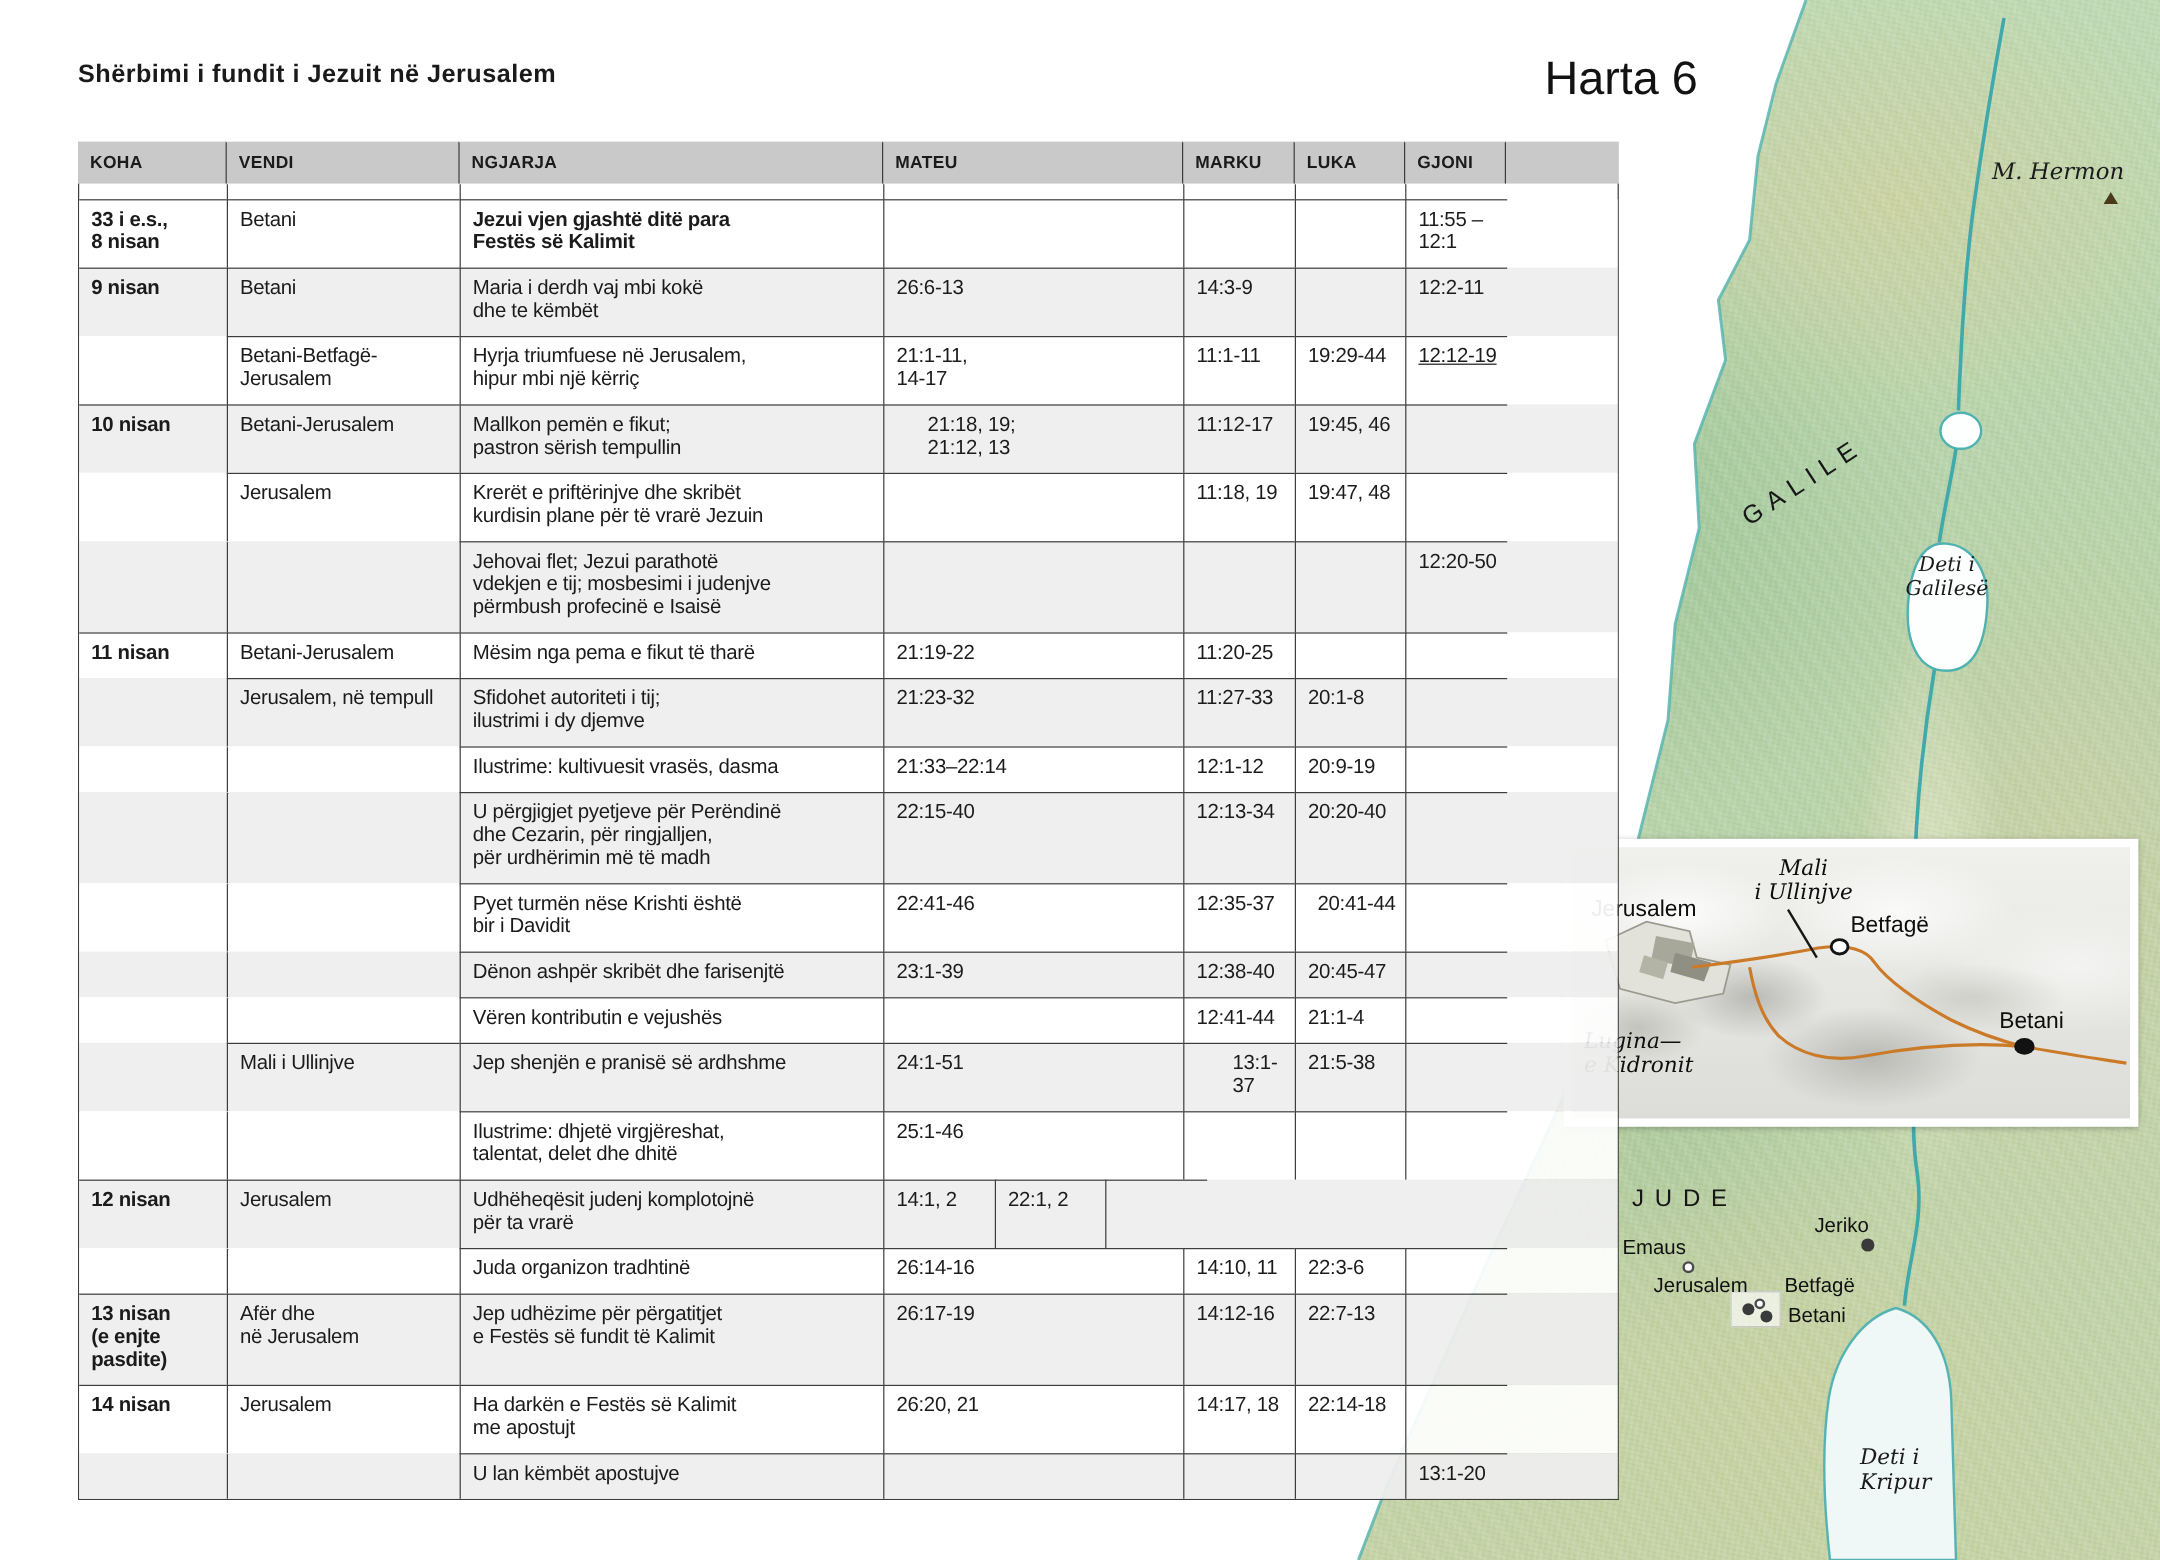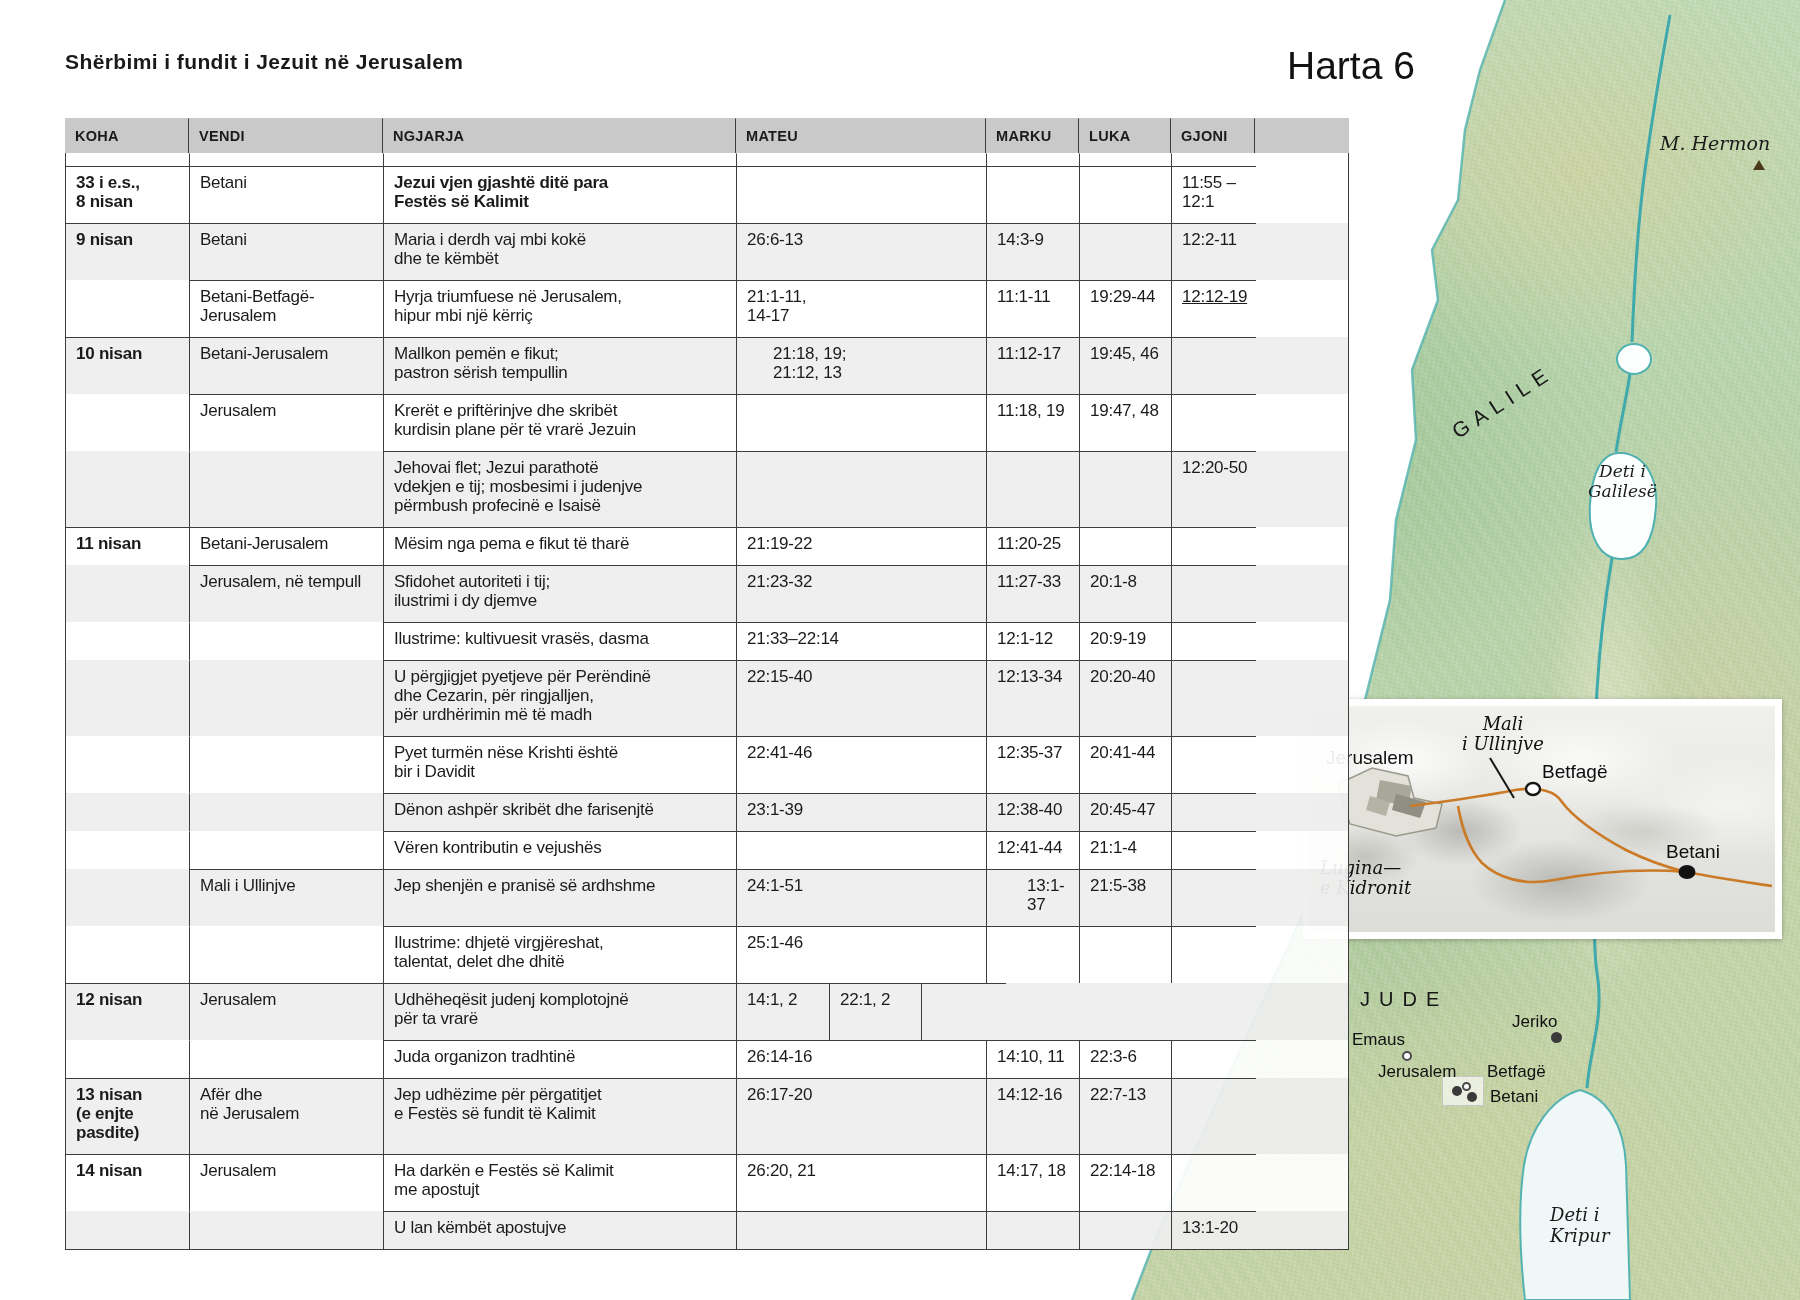--- a/index.html
+++ b/index.html
@@ -282,21 +282,21 @@
           <div class="cell c5" style="border-top-color: var(--line);">20:20-40</div>
           <div class="cell c6" style="border-top-color: var(--line);"></div>
         </div>
         <div class="trow plain">
           <div class="cell c0"></div>
           <div class="cell c1"></div>
           <div class="cell c2" style="border-top-color: var(--line);">Pyet turmën nëse Krishti është
 bir i Davidit</div>
           <div class="cell c3" style="border-top-color: var(--line);">22:41-46</div>
           <div class="cell c4" style="border-top-color: var(--line);">12:35-37</div>
-          <div class="cell c5" style="border-top-color: var(--line);">20:41-44</div>
+          <div class="cell c5" style="border-top-color: var(--line); text-align: right;">20:41-44</div>
           <div class="cell c6" style="border-top-color: var(--line);"></div>
         </div>
         <div class="trow shade">
           <div class="cell c0"></div>
           <div class="cell c1"></div>
           <div class="cell c2" style="border-top-color: var(--line);">Dënon ashpër skribët dhe farisenjtë</div>
           <div class="cell c3" style="border-top-color: var(--line);">23:1-39</div>
           <div class="cell c4" style="border-top-color: var(--line);">12:38-40</div>
           <div class="cell c5" style="border-top-color: var(--line);">20:45-47</div>
           <div class="cell c6" style="border-top-color: var(--line);"></div>
@@ -348,21 +348,21 @@
           <div class="cell c6" style="border-top-color: var(--line);"></div>
         </div>
         <div class="trow shade">
           <div class="cell c0" style="border-top-color: var(--line);">13 nisan
 (e enjte
 pasdite)</div>
           <div class="cell c1" style="border-top-color: var(--line);">Afër dhe
 në Jerusalem</div>
           <div class="cell c2" style="border-top-color: var(--line);">Jep udhëzime për përgatitjet
 e Festës së fundit të Kalimit</div>
-          <div class="cell c3" style="border-top-color: var(--line);">26:17-20</div>
+          <div class="cell c3" style="border-top-color: var(--line);">26:17-19</div>
           <div class="cell c4" style="border-top-color: var(--line);">14:12-16</div>
           <div class="cell c5" style="border-top-color: var(--line);">22:7-13</div>
           <div class="cell c6" style="border-top-color: var(--line);"></div>
         </div>
         <div class="trow plain">
           <div class="cell c0" style="border-top-color: var(--line);">14 nisan</div>
           <div class="cell c1" style="border-top-color: var(--line);">Jerusalem</div>
           <div class="cell c2" style="border-top-color: var(--line);">Ha darkën e Festës së Kalimit
 me apostujt</div>
           <div class="cell c3" style="border-top-color: var(--line);">26:20, 21</div>

